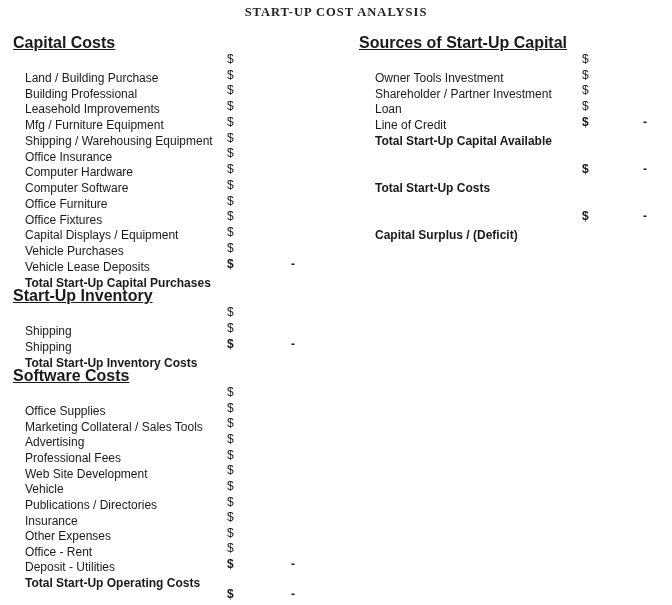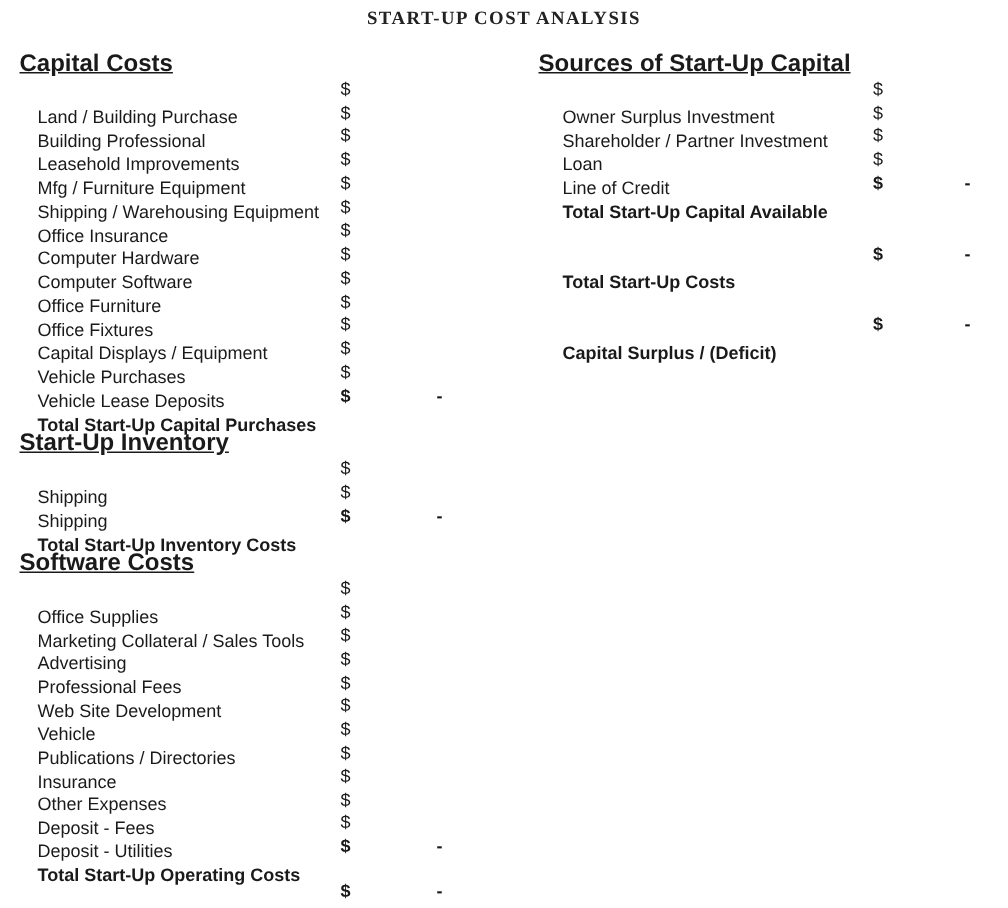--- a/index.html
+++ b/index.html
@@ -130,21 +130,21 @@
     </div>
   <div class="row" style="top:494px">
       <span class="label">Insurance</span>
       <span class="dollar">$</span>
     </div>
   <div class="row" style="top:509px">
       <span class="label">Other Expenses</span>
       <span class="dollar">$</span>
     </div>
   <div class="row" style="top:525px">
-      <span class="label">Deposit - Fees</span>
+      <span class="label">Office - Rent</span>
       <span class="dollar">$</span>
     </div>
   <div class="row" style="top:540px">
       <span class="label">Deposit - Utilities</span>
       <span class="dollar">$</span>
     </div>
   <div class="row bold" style="top:556px">
       <span class="label">Total Start-Up Operating Costs</span>
       <span class="dollar">$</span>
       <span class="val">-</span>
@@ -153,21 +153,21 @@
   <div class="row bold" style="top:586px">
       <span class="label">TOTAL START-UP COSTS</span>
       <span class="dollar">$</span>
       <span class="val">-</span>
     </div>
 </div>
 
 <div class="right-col">
   <div class="row heading" style="top:35px; left:359px">Sources of Start-Up Capital</div>
   <div class="row" style="top:51px">
-      <span class="label">Owner Surplus Investment</span>
+      <span class="label">Owner Tools Investment</span>
       <span class="dollar">$</span>
     </div>
   <div class="row" style="top:67px">
       <span class="label">Shareholder / Partner Investment</span>
       <span class="dollar">$</span>
     </div>
   <div class="row" style="top:82px">
       <span class="label">Loan</span>
       <span class="dollar">$</span>
     </div>

